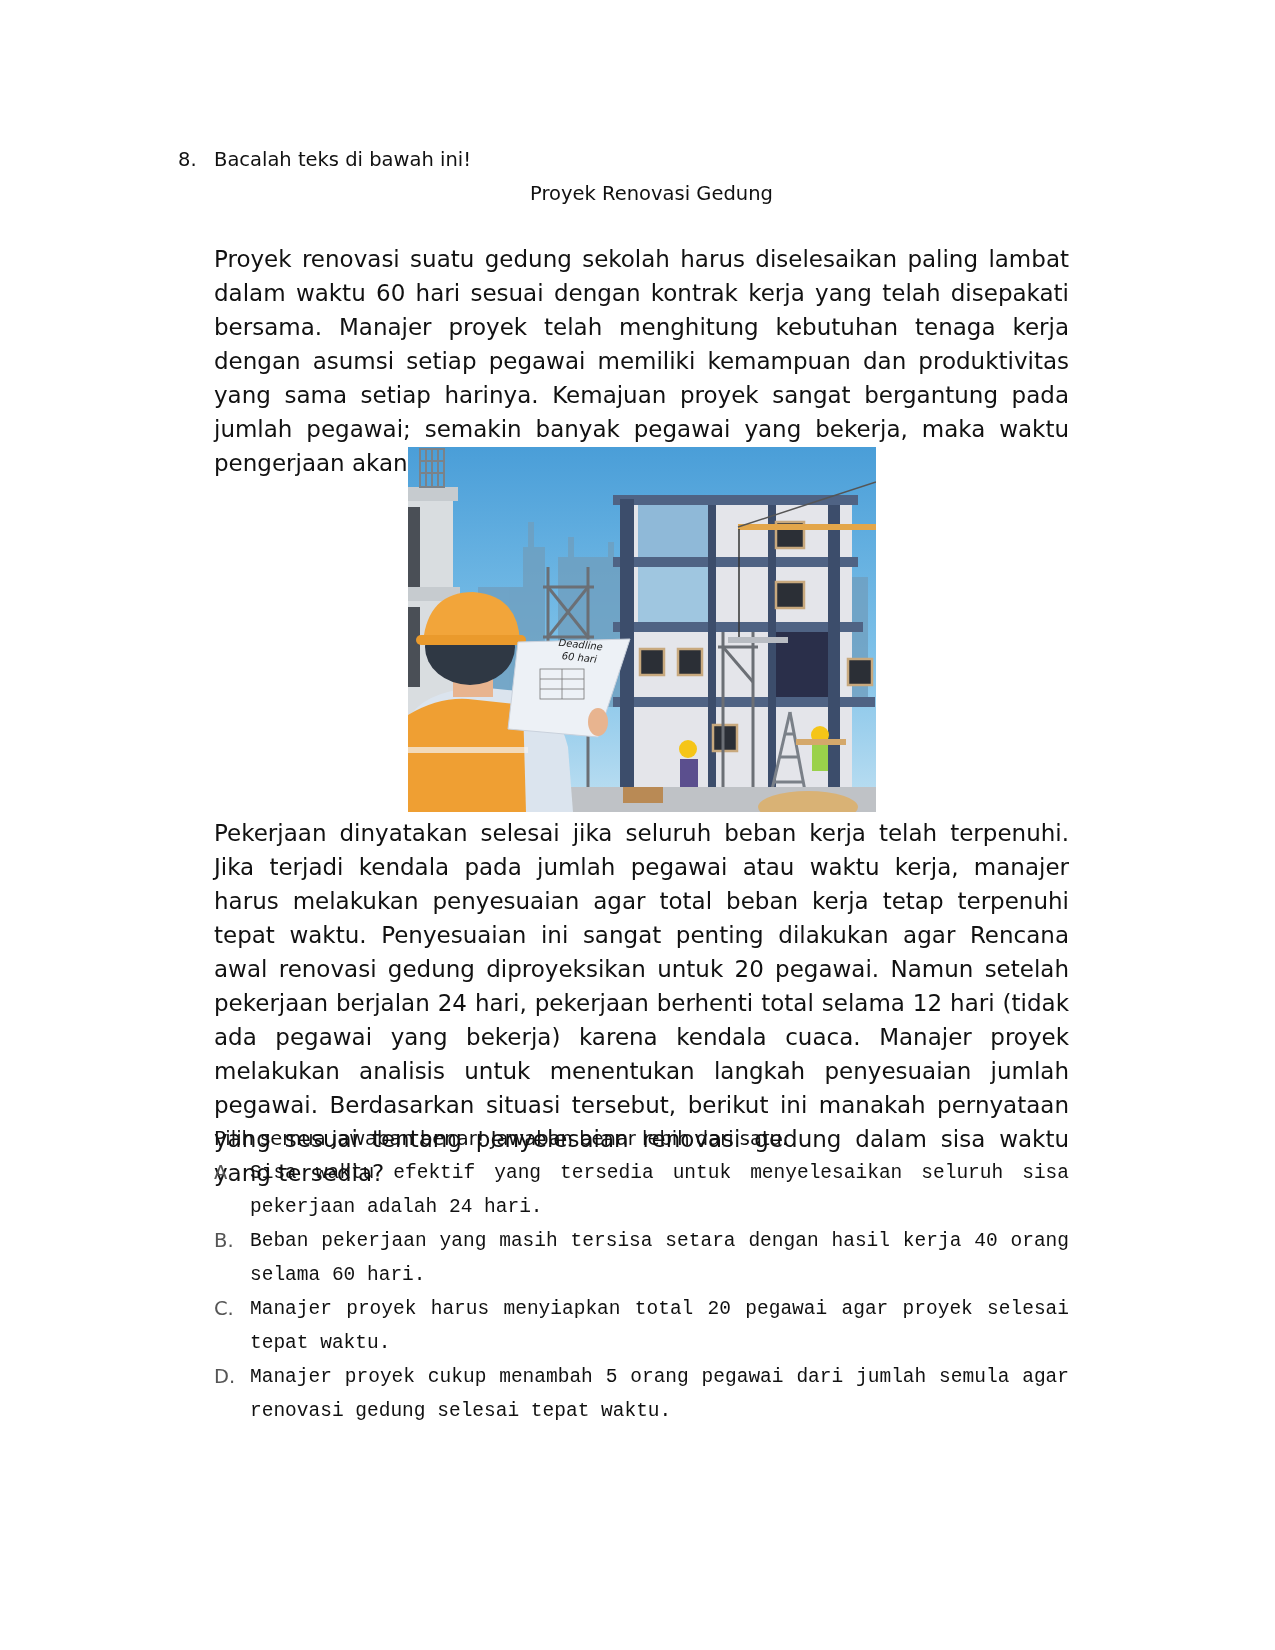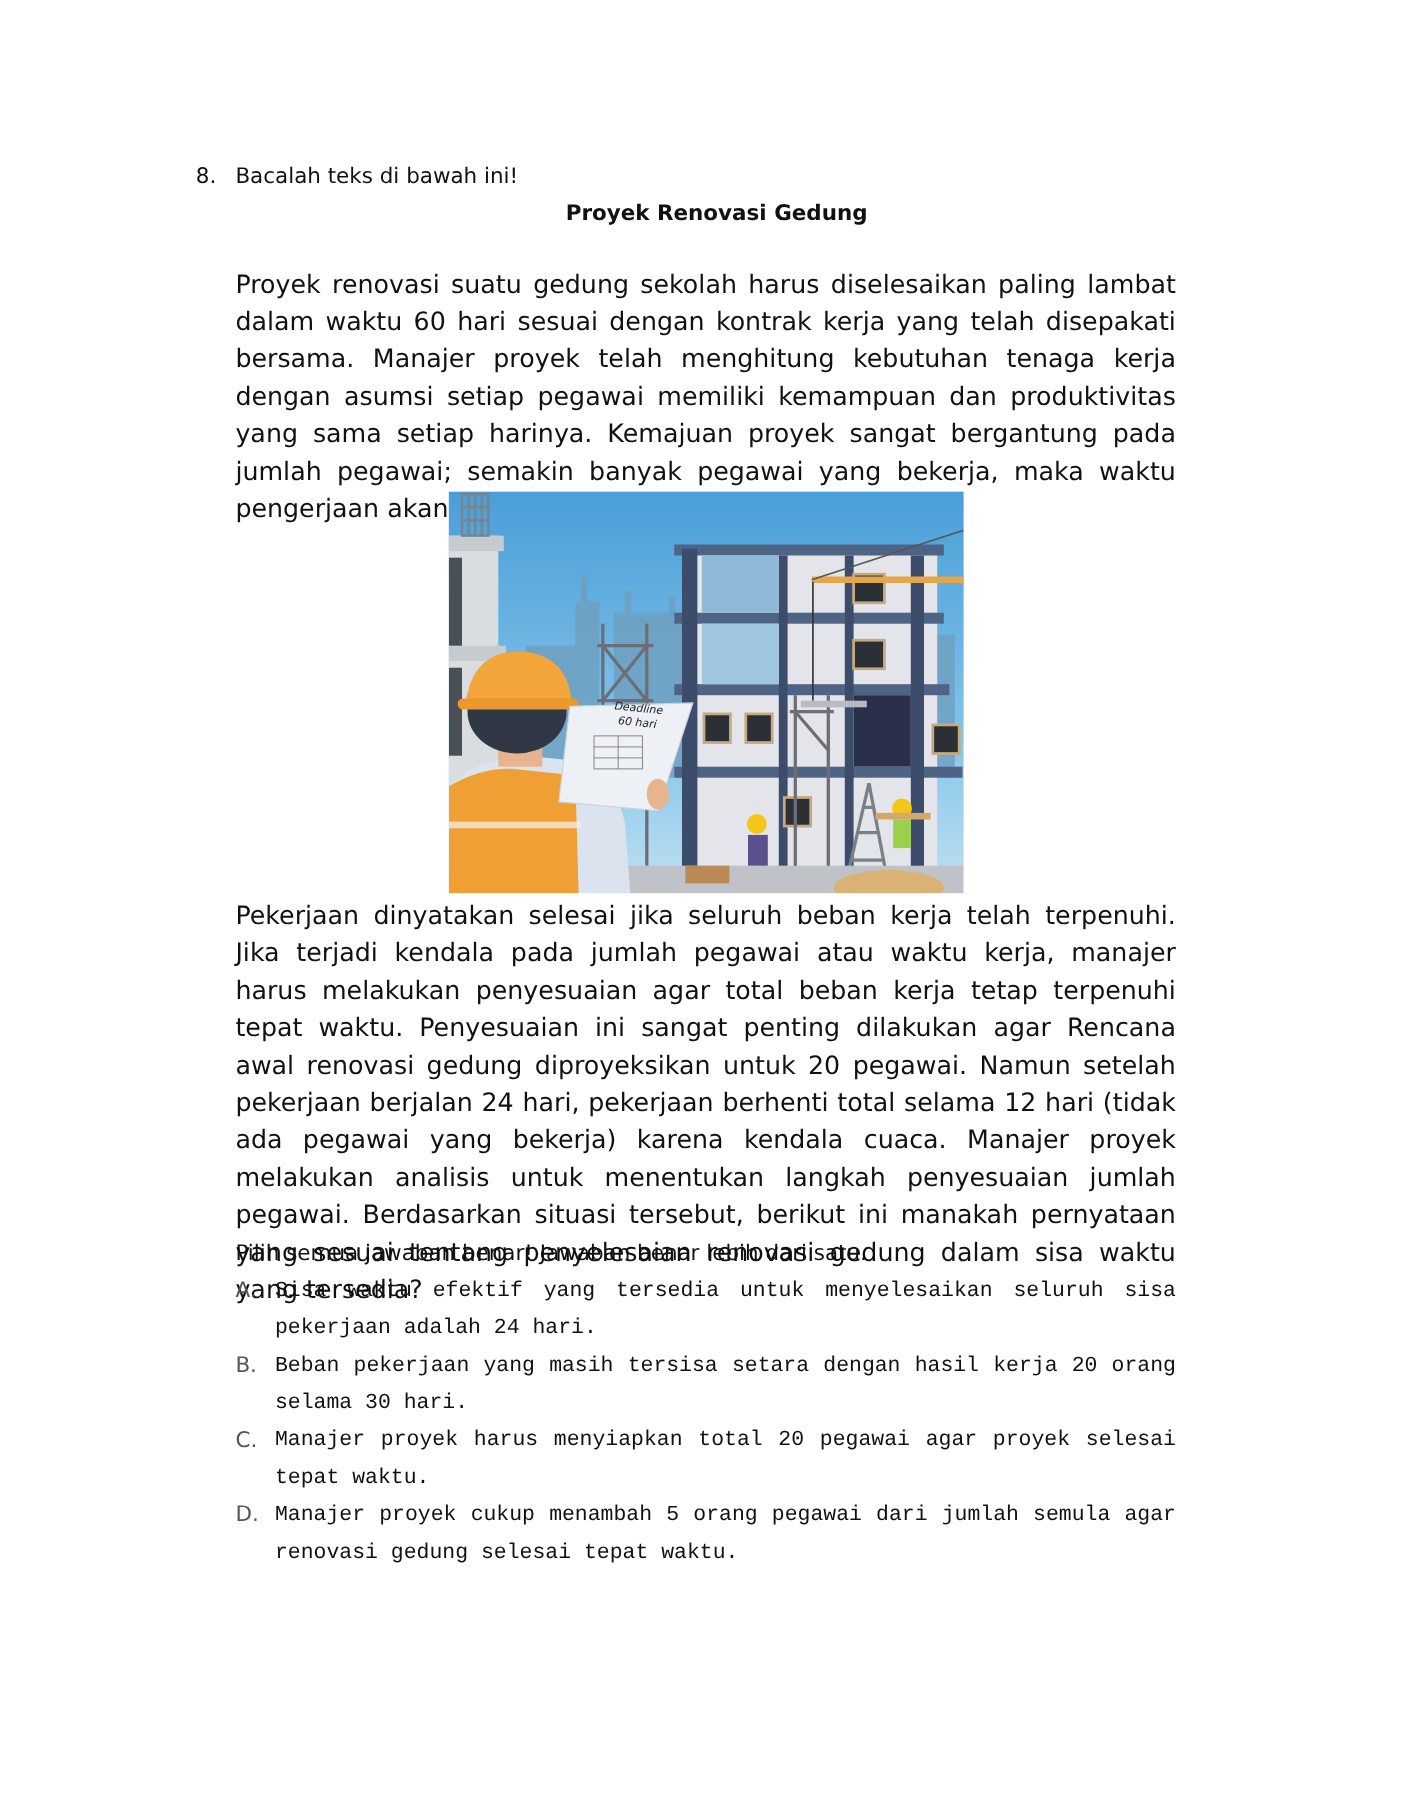--- a/index.html
+++ b/index.html
@@ -3,21 +3,21 @@
 <meta charset="utf-8">
 <style>
   html, body { margin: 0; padding: 0; background: #ffffff; }
   body { width: 1275px; height: 1650px; position: relative; overflow: hidden;
          font-family: "DejaVu Sans", "Liberation Sans", sans-serif; color: #111; }
   .page { position: absolute; left: 0; top: 0; width: 1275px; height: 1650px; }
 
   .q-head { position: absolute; top: 146px; left: 178px; font-size: 19.5px; line-height: 28px; }
   .q-num { display: inline-block; width: 36px; }
   .title { position: absolute; top: 180px; left: 0; width: 1275px; text-align: center;
-           font-weight: bold; font-size: 19.5px; line-height: 28px; padding-left: 28px; box-sizing: border-box; }
+           font-weight: normal; font-size: 19.5px; line-height: 28px; padding-left: 28px; box-sizing: border-box; }
 
   .para { position: absolute; left: 214px; width: 855px; font-size: 23px; line-height: 34px;
           text-align: justify; }
   .p1 { top: 242px; }
   .p2 { top: 816px; }
   .instr { position: absolute; left: 214px; top: 1122px; font-size: 19.5px; line-height: 34px; }
 
   .options { position: absolute; left: 214px; top: 1156px; width: 855px; }
   .opt { display: flex; font-size: 19.5px; line-height: 34px; }
   .opt-letter { width: 36px; flex: 0 0 36px; color: #555; }
@@ -156,21 +156,21 @@
 
   <div class="instr">Pilih semua jawaban benar! Jawaban benar lebih dari satu.</div>
 
   <div class="options">
     <div class="opt">
       <span class="opt-letter">A.</span>
       <span class="opt-text">Sisa waktu efektif yang tersedia untuk menyelesaikan seluruh sisa pekerjaan adalah 24 hari.</span>
     </div>
     <div class="opt">
       <span class="opt-letter">B.</span>
-      <span class="opt-text">Beban pekerjaan yang masih tersisa setara dengan hasil kerja 20 orang selama 30 hari.</span>
+      <span class="opt-text">Beban pekerjaan yang masih tersisa setara dengan hasil kerja 40 orang selama 60 hari.</span>
     </div>
     <div class="opt">
       <span class="opt-letter">C.</span>
       <span class="opt-text">Manajer proyek harus menyiapkan total 20 pegawai agar proyek selesai tepat waktu.</span>
     </div>
     <div class="opt">
       <span class="opt-letter">D.</span>
       <span class="opt-text">Manajer proyek cukup menambah 5 orang pegawai dari jumlah semula agar renovasi gedung    selesai tepat waktu.</span>
     </div>
   </div>

